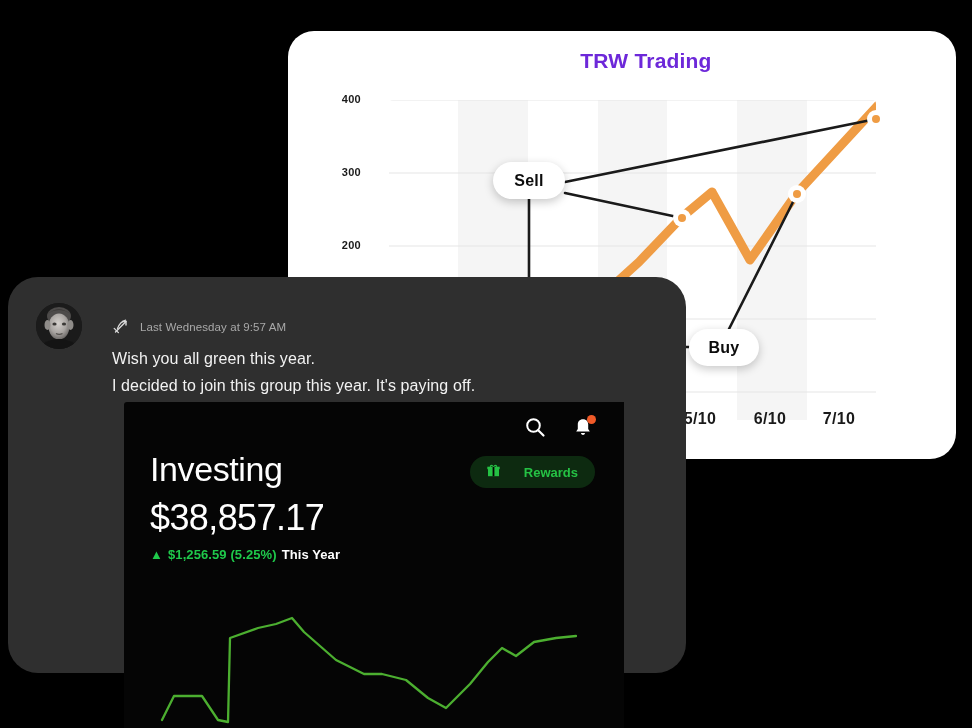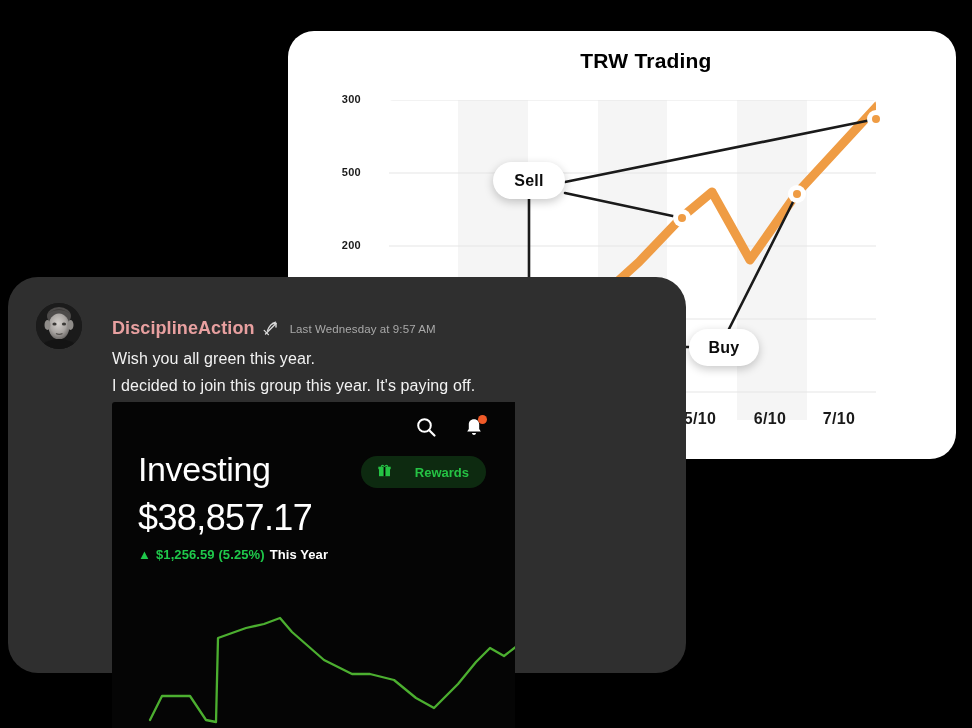--- a/index.html
+++ b/index.html
@@ -32,21 +32,21 @@
   }
 
   .trading-title {
     position: absolute;
     left: 0;
     top: 18px;
     width: 668px;
     text-align: center;
     font-size: 21px;
     font-weight: bold;
-    color: #000000;
+    color: #6d28d9;
     letter-spacing: 0.2px;
     padding-left: 48px;
   }
 
   .chart-wrap {
     position: absolute;
     left: 0;
     top: 0;
     width: 668px;
     height: 428px;
@@ -148,23 +148,23 @@
     font-size: 16px;
     line-height: 1.68;
     color: #f2f2f2;
     z-index: 12;
     letter-spacing: 0.1px;
   }
 
   
   .invest-panel {
     position: absolute;
-    left: 112px;
+    left: 124px;
     top: 402px;
-    width: 403px;
+    width: 500px;
     height: 326px;
     background: #050505;
     overflow: hidden;
     z-index: 14;
     border-top-left-radius: 3px;
   }
 
   .invest-icons {
     position: absolute;
     right: 28px;
@@ -298,22 +298,22 @@
           <circle cx="588" cy="88" r="9" fill="#ffffff"></circle>
           <circle cx="588" cy="88" r="4" fill="#ef9c44"></circle>
           <circle cx="394" cy="187" r="9" fill="#ffffff"></circle>
           <circle cx="394" cy="187" r="4" fill="#ef9c44"></circle>
           <circle cx="509" cy="163" r="9" fill="#ffffff"></circle>
           <circle cx="509" cy="163" r="4" fill="#ef9c44"></circle>
         </g>
       </svg>
 
       
-      <div class="y-label" style="left:39px; top:62px;">300</div>
-      <div class="y-label" style="left:39px; top:135px;">500</div>
+      <div class="y-label" style="left:39px; top:62px;">400</div>
+      <div class="y-label" style="left:39px; top:135px;">300</div>
       <div class="y-label" style="left:39px; top:208px;">200</div>
 
       
       <div class="x-label" style="left:392px; top:379px;">5/10</div>
       <div class="x-label" style="left:462px; top:379px;">6/10</div>
       <div class="x-label" style="left:531px; top:379px;">7/10</div>
 
       
       <div class="pill pill-sell">Sell</div>
       <div class="pill pill-buy">Buy</div>
@@ -338,21 +338,20 @@
       <ellipse cx="34.5" cy="22" rx="3" ry="5" fill="#8f8c89"></ellipse>
       <path d="M10 12 Q23 1 36 12 Q30 7 23 7 Q16 7 10 12 Z" fill="#2b2927"></path>
       <ellipse cx="18.5" cy="21" rx="2.1" ry="1.5" fill="#3a3836"></ellipse>
       <ellipse cx="28" cy="21" rx="2.1" ry="1.5" fill="#3a3836"></ellipse>
       <path d="M20 30.5 Q23.2 32.3 26.5 30.5" stroke="#55524f" stroke-width="1.4" fill="none"></path>
       <path d="M8 40 Q23 32 38 40 L38 46 L8 46 Z" fill="#141414"></path>
     </svg>
   </div>
 
   <div class="msg-head">
-    <span class="username">DisciplineAction</span>
     <span class="badge-icon">
       <svg width="17" height="17" viewBox="0 0 17 17">
         <path d="M3.5 14 L14 3.5" stroke="#d9d9d9" stroke-width="1.4" fill="none" stroke-linecap="round"></path>
         <path d="M10.5 3.5 L14 3.5 L14 7" stroke="#d9d9d9" stroke-width="1.4" fill="none" stroke-linecap="round" stroke-linejoin="round"></path>
         <path d="M13.6 2.2 Q8 4 5.5 10.5" stroke="#d9d9d9" stroke-width="1.3" fill="none" stroke-linecap="round"></path>
         <path d="M2.2 10.4 L6.4 14.6" stroke="#d9d9d9" stroke-width="1.3" fill="none" stroke-linecap="round"></path>
       </svg>
     </span>
     <span class="timestamp">Last Wednesday at 9:57 AM</span>
   </div>

